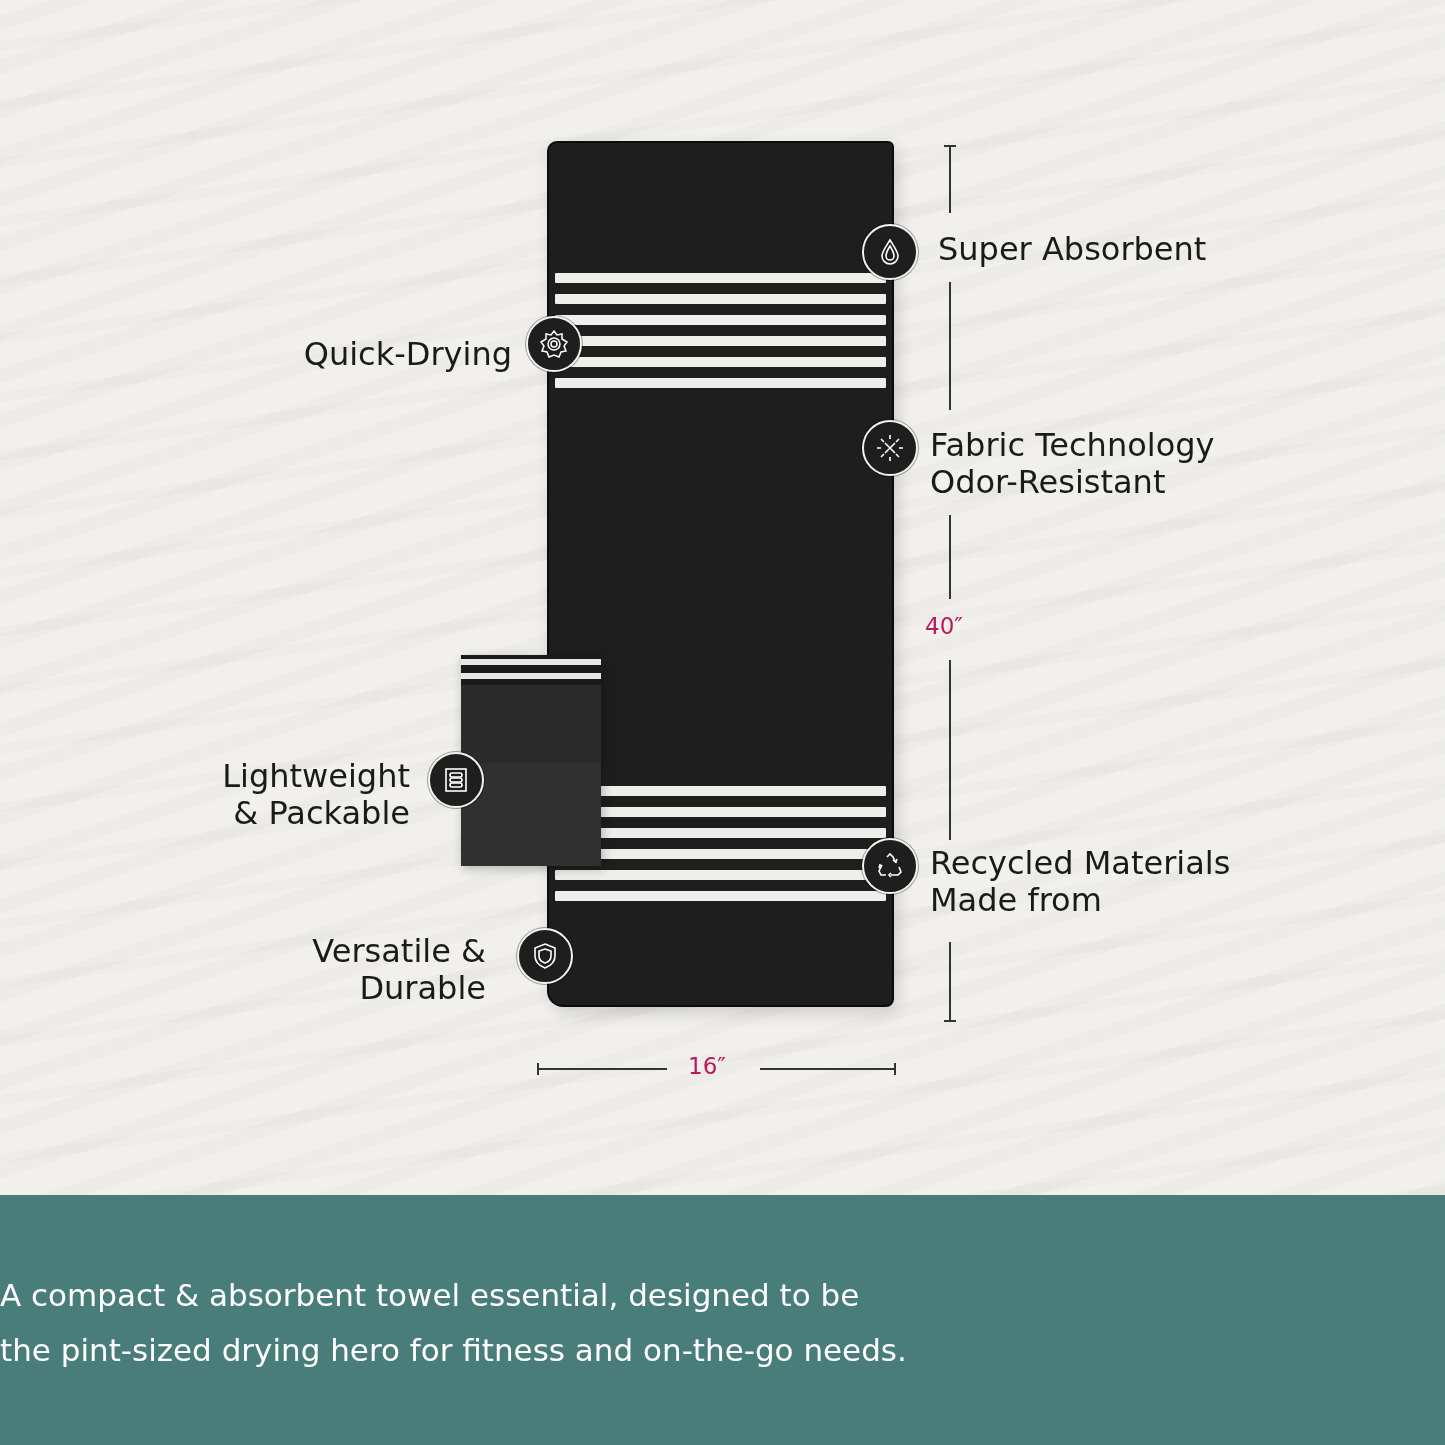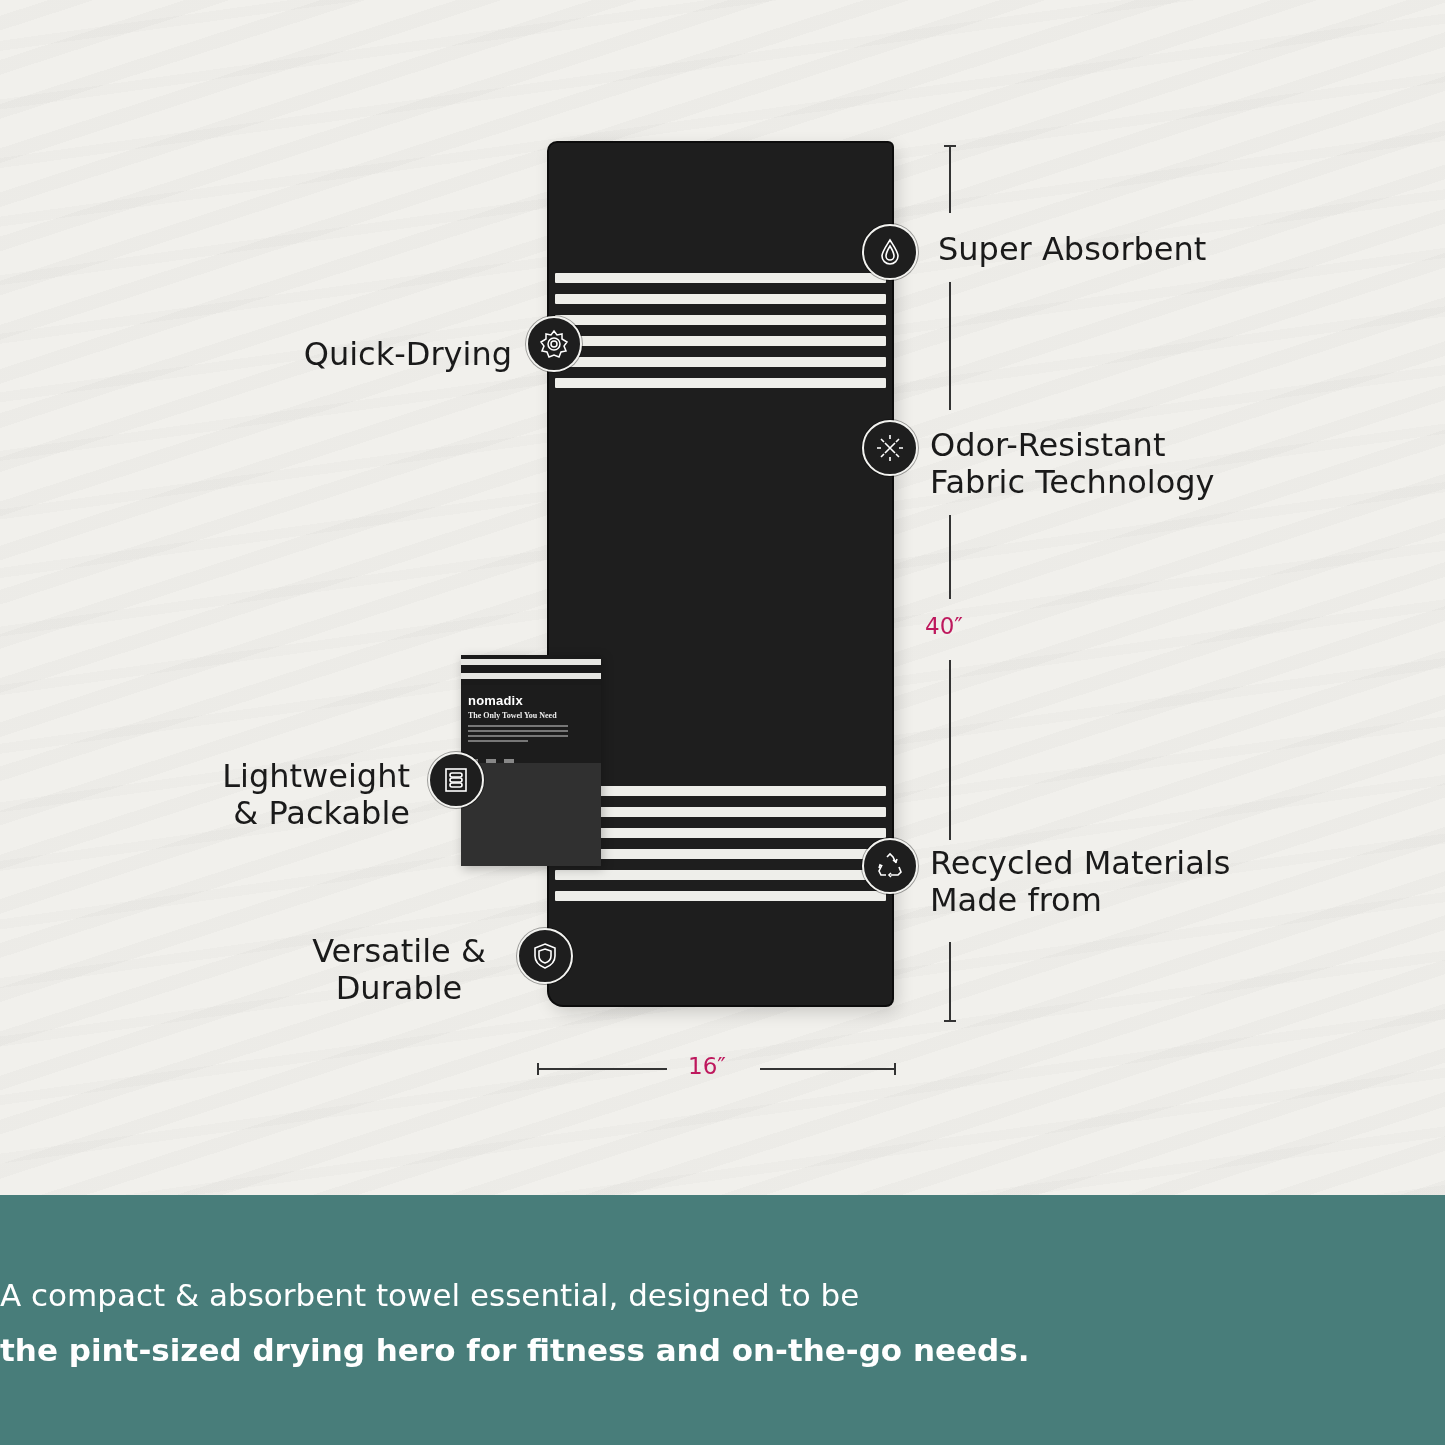--- a/index.html
+++ b/index.html
@@ -58,31 +58,20 @@
       <div class="stripe"></div>
       <div class="stripe"></div>
   </div>
 </div>
 
 <div class="package">
   <div class="pkg-top">
     <div class="s" style="top:4px;"></div>
     <div class="s" style="top:18px;"></div>
   </div>
-  <div class="pkg-band">
-    <div class="pkg-brand">nomadix</div>
-    <div class="pkg-tag">The Only Towel You Need</div>
-    <div class="pkg-lines">
-        <div></div>
-        <div></div>
-        <div></div>
-        <div></div>
-      </div>
-    <div class="pkg-logos"><span></span><span></span><span></span></div>
-  </div>
   <div class="pkg-body"></div>
 </div>
 
 <div class="icon-circle" style="left:862px; top:224px;">
   <svg viewBox="0 0 30 30" fill="none" stroke="#fff" stroke-width="1.6">
       <path d="M15 3 C10 11 7 15 7 19 a8 8 0 0 0 16 0 c0-4-3-8-8-16z"></path>
       <path d="M15 9 C12 14 11 16 11 19 a4 4 0 0 0 8 0 c0-3-1-5-4-10z"></path>
     </svg>
 </div>
 <div class="label" style="left:938px; top:231px;">Super Absorbent</div>
@@ -96,22 +85,22 @@
 </div>
 <div class="label right" style="left:300px; width:212px; top:336px;">Quick-Drying</div>
 
 <div class="icon-circle" style="left:862px; top:420px;">
   <svg viewBox="0 0 30 30" fill="none" stroke="#fff" stroke-width="1.6">
       <path d="M10 10 L20 20 M20 10 L10 20"></path>
       <path d="M15 2v4 M15 24v4 M2 15h4 M24 15h4 M6 6l3 3 M21 21l3 3 M24 6l-3 3 M9 21l-3 3"></path>
     </svg>
 </div>
 <div class="label" style="left:930px; top:427px;">
+  <div>Fabric Technology</div>
   <div>Odor-Resistant</div>
-  <div>Fabric Technology</div>
 </div>
 
 <div class="icon-circle" style="left:428px; top:752px;">
   <svg viewBox="0 0 30 30" fill="none" stroke="#fff" stroke-width="1.6">
       <rect x="5" y="4" width="20" height="22"></rect>
       <rect x="9" y="8" width="12" height="4" rx="2"></rect>
       <rect x="9" y="13" width="12" height="4" rx="2"></rect>
       <rect x="9" y="18" width="12" height="4" rx="2"></rect>
     </svg>
 </div>
@@ -132,21 +121,21 @@
   <div>Recycled Materials</div>
   <div>Made from</div>
 </div>
 
 <div class="icon-circle" style="left:517px; top:928px;">
   <svg viewBox="0 0 30 30" fill="none" stroke="#fff" stroke-width="1.6">
       <path d="M15 3 L25 7 V15 C25 21 20 25 15 27 C10 25 5 21 5 15 V7 Z"></path>
       <path d="M15 8 L21 10 V15 C21 19 18 21 15 22 C12 21 9 19 9 15 V10 Z"></path>
     </svg>
 </div>
-<div class="label right" style="left:294px; width:210px; top:933px;text-align:center;">
+<div class="label right" style="left:276px; width:210px; top:933px;">
   <div>Versatile &amp;</div>
   <div>Durable</div>
 </div>
 
 <div class="tick-h" style="left:944px; top:145px;"></div>
 <div class="vline" style="top:145px; height:68px;"></div>
 <div class="vline" style="top:282px; height:128px;"></div>
 <div class="vline" style="top:515px; height:84px;"></div>
 <div class="dim" style="left:925px; top:613px;">40″</div>
 <div class="vline" style="top:660px; height:180px;"></div>
@@ -154,14 +143,14 @@
 <div class="tick-h" style="left:944px; top:1020px;"></div>
 
 <div class="tick-v" style="left:537px;"></div>
 <div class="hline" style="left:537px; width:130px;"></div>
 <div class="dim" style="left:688px; top:1053px;">16″</div>
 <div class="hline" style="left:760px; width:136px;"></div>
 <div class="tick-v" style="left:894px;"></div>
 
 <div class="footer">
   <p style="top:82px;">A compact &amp; absorbent towel essential, designed to be</p>
-  <p style="top:137px;font-weight:bold;">the pint-sized drying hero for fitness and on-the-go needs.</p>
+  <p style="top:137px;">the pint-sized drying hero for fitness and on-the-go needs.</p>
 </div>
 
 </body></html>

